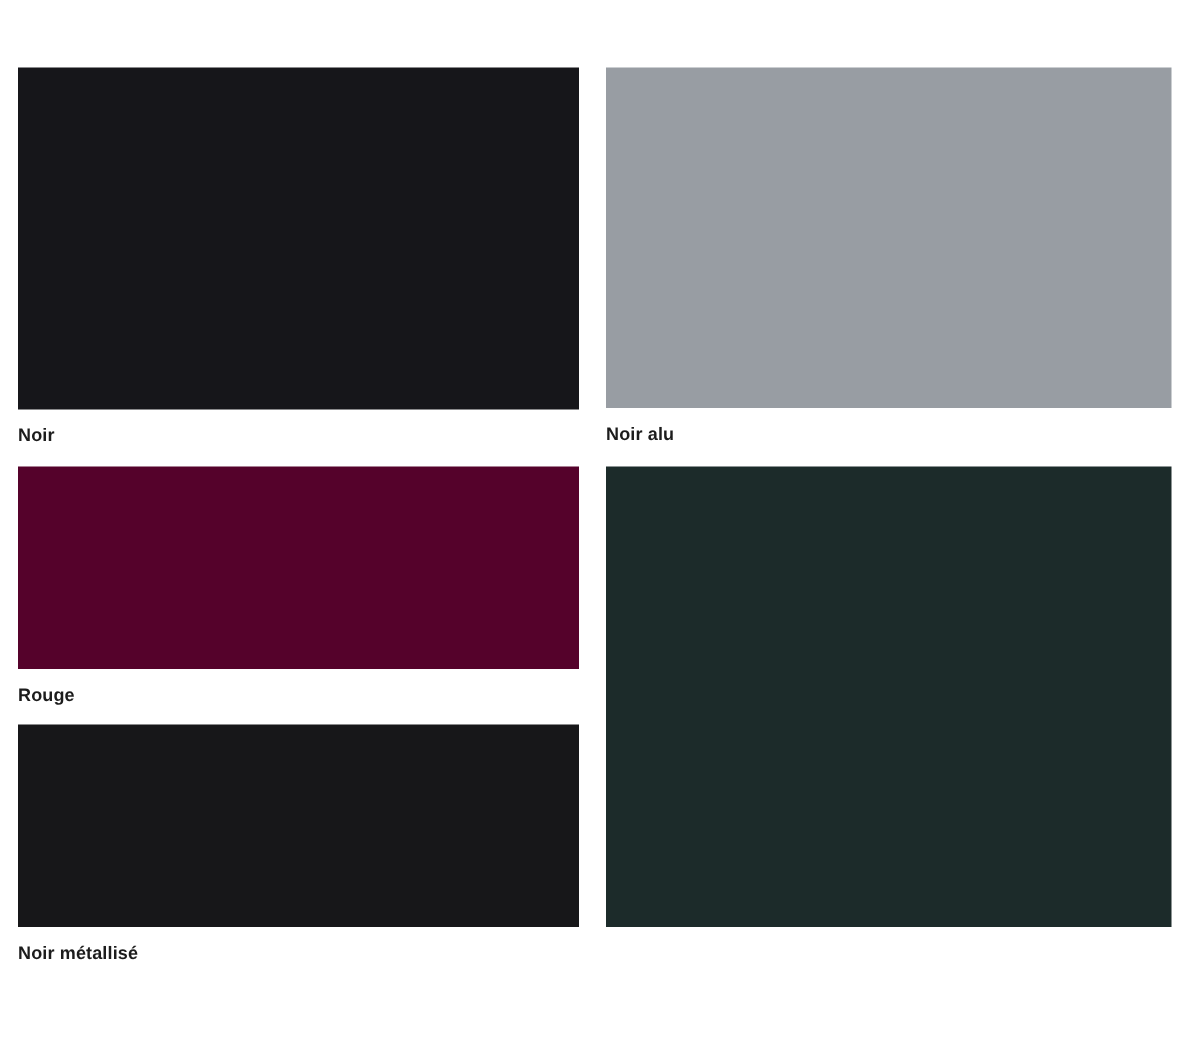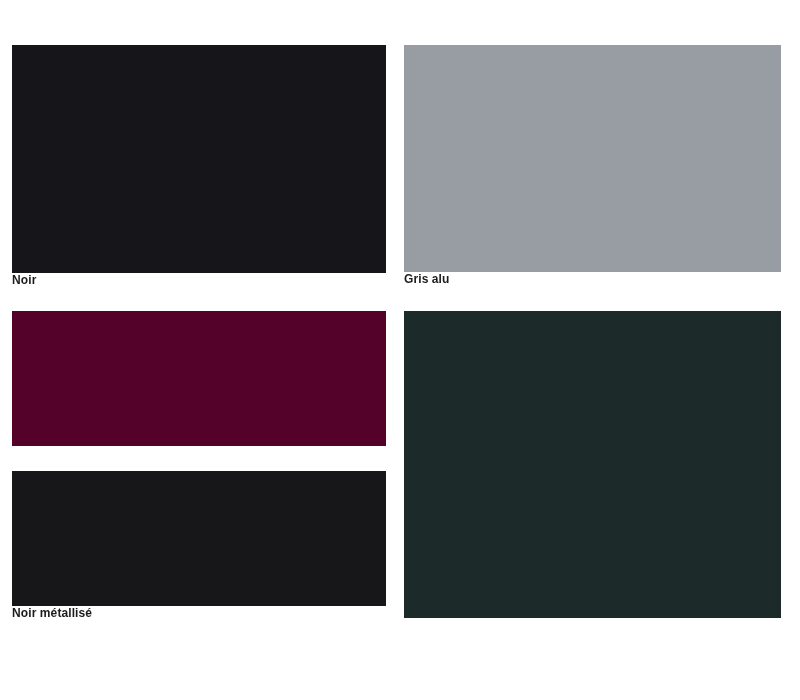--- a/index.html
+++ b/index.html
@@ -49,29 +49,30 @@
   }
 
   .swatch-label {
     display: block;
     font-family: "Liberation Sans", sans-serif;
     font-size: 12px;
     font-weight: bold;
     line-height: 14px;
     color: #1c1c1c;
     letter-spacing: 0.1px;
+    padding-top: 10px;
     white-space: nowrap;
   }
 
   
   .item-noir            { top: 0px;   }
   .item-noir .swatch-chip            { height: 228px; }
   .item-rouge           { top: 266px; }
   .item-rouge .swatch-chip           { height: 135px; }
-  .item-noir-metallise  { top: 426px; }
+  .item-noir-metallise  { top: 438px; }
   .item-noir-metallise .swatch-chip  { height: 135px; }
 
   
   .item-gris-alu        { top: 0px;   }
   .item-gris-alu .swatch-chip        { height: 227px; }
   .item-gris-platine    { top: 266px; }
   .item-gris-platine .swatch-chip    { height: 307px; }
 </style>
 </head>
 <body style="background: rgb(255, 255, 255);">
@@ -80,34 +81,35 @@
 
   <div class="column column-left">
 
     <div class="swatch-item item-noir">
       <span class="swatch-chip" style="background-color: rgb(22, 22, 26);"></span>
       <span class="swatch-label" style="color: rgb(28, 28, 28);">Noir</span>
     </div>
 
     <div class="swatch-item item-rouge">
       <span class="swatch-chip" style="background-color: rgb(85, 2, 43);"></span>
+      <span class="swatch-label" style="color: rgb(28, 28, 28);">Rouge</span>
     </div>
 
     <div class="swatch-item item-noir-metallise">
       <span class="swatch-chip" style="background-color: rgb(23, 23, 25);"></span>
       <span class="swatch-label" style="color: rgb(28, 28, 28);">Noir métallisé</span>
     </div>
 
   </div>
 
   <div class="column column-right">
 
     <div class="swatch-item item-gris-alu">
       <span class="swatch-chip" style="background-color: rgb(152, 157, 163);"></span>
-      <span class="swatch-label" style="color: rgb(28, 28, 28);">Gris alu</span>
+      <span class="swatch-label" style="color: rgb(28, 28, 28);">Noir alu</span>
     </div>
 
     <div class="swatch-item item-gris-platine">
       <span class="swatch-chip" style="background-color: rgb(28, 43, 42);"></span>
     </div>
 
   </div>
 
 </div>
 

